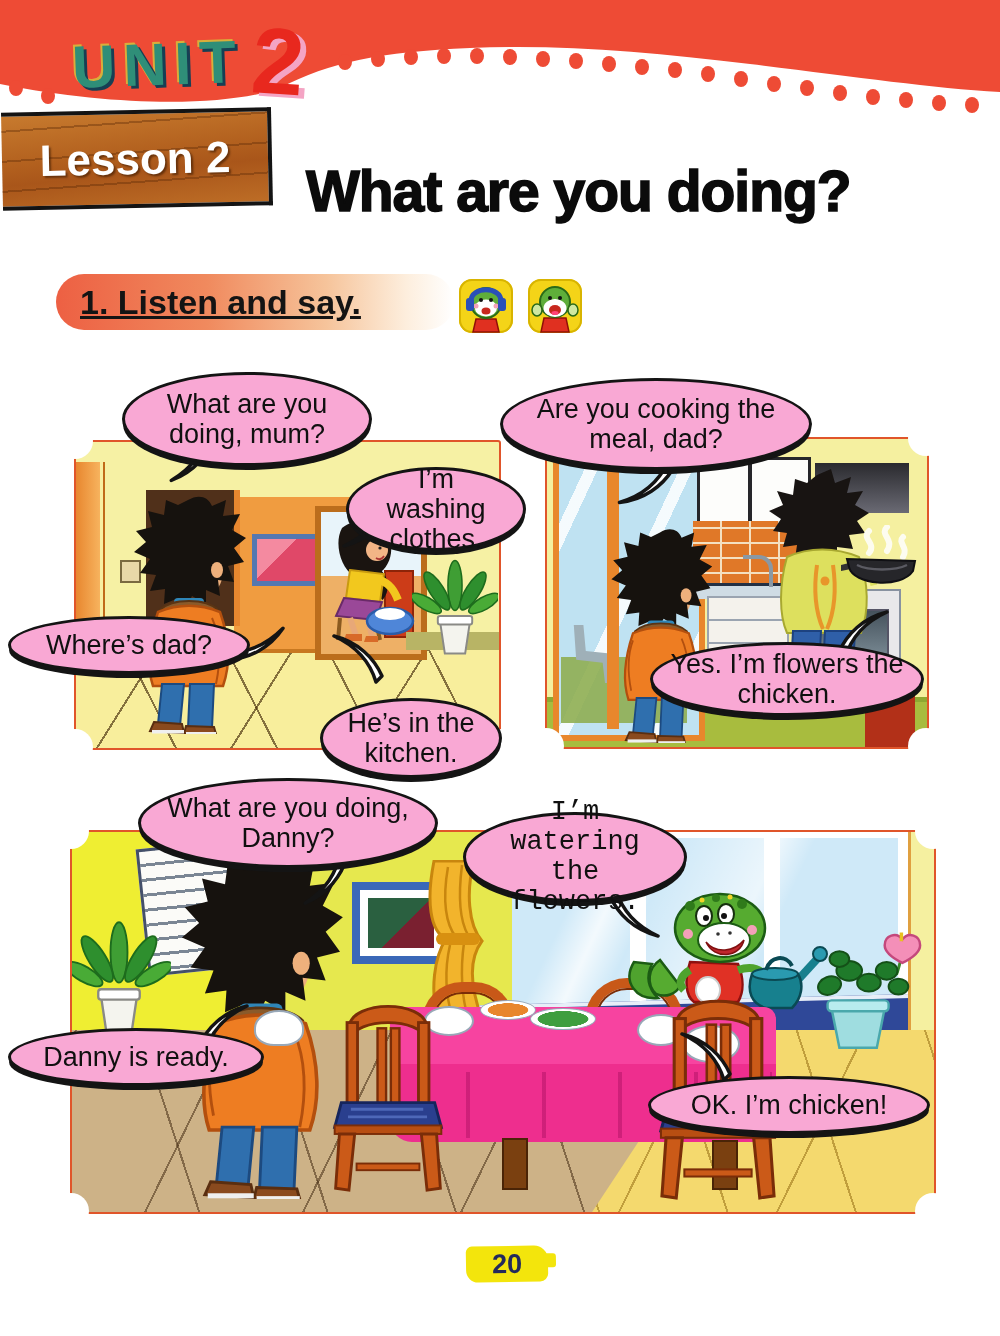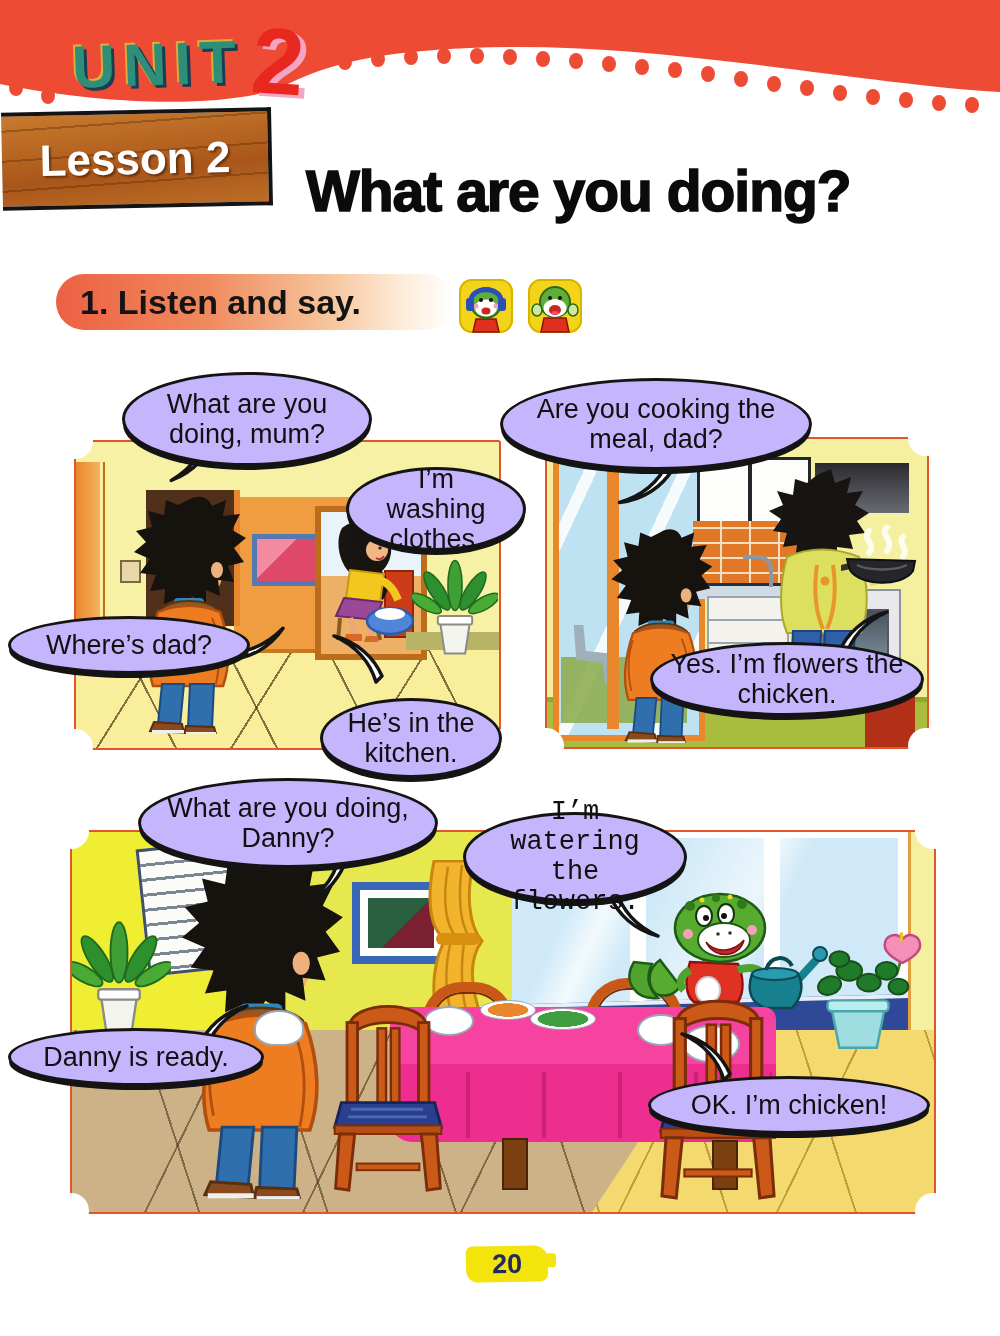--- a/index.html
+++ b/index.html
@@ -17,28 +17,28 @@
      background:linear-gradient(175deg,#c77a2e 0%,#b2601e 45%,#a9561a 62%,#bd6d26 100%);
      background-blend-mode:multiply;display:flex;align-items:center;justify-content:center;}
   #lesson-badge::before{content:"";position:absolute;inset:0;
      background:repeating-linear-gradient(177deg,rgba(90,40,5,0) 0 14px,rgba(90,40,5,.38) 14px 16px,rgba(90,40,5,0) 16px 30px);}
   #lesson-badge span{position:relative;color:#fff;font-size:44px;font-weight:bold;text-shadow:2px 2px 2px rgba(60,25,0,.6);}
   #page-title{position:absolute;left:306px;top:120px;font-size:57px;font-weight:bold;
      color:#0b0b0b;letter-spacing:-1px;-webkit-text-stroke:1.6px #0b0b0b;white-space:nowrap;}
   #activity-bar{position:absolute;left:56px;top:274px;width:398px;height:56px;border-radius:28px;
      background:linear-gradient(90deg,#ed6043 0%,#f08a5e 38%,#f6c49b 68%,#fdeedd 88%,rgba(255,255,255,0) 100%);
      display:flex;align-items:center;}
-  #activity-bar span{font-size:34px;font-weight:bold;color:#141414;padding-left:24px;white-space:nowrap;}
+  #activity-bar span{font-size:34px;font-weight:bold;color:#141414;padding-left:24px;white-space:nowrap;text-decoration:underline;}
   .audio-tile{position:absolute;width:54px;height:54px;background:#f4d418;border-radius:13px;
      box-shadow:inset 0 0 0 2px #d8b400;}
   
   .panel{position:absolute;border:2px solid #e0552a;overflow:hidden;z-index:1;border-radius:3px;}
   .notch{position:absolute;width:36px;height:36px;background:#fff;border-radius:50%;z-index:2;}
   
-  .bubble{position:absolute;background:#c4b5fd;border:3px solid #141414;border-radius:50%;
+  .bubble{position:absolute;background:#f9a8d4;border:3px solid #141414;border-radius:50%;
      display:flex;align-items:center;justify-content:center;text-align:center;
      font-size:27px;line-height:1.12;color:#101010;z-index:6;
      box-shadow:0 5px 0 -1px #141414;padding:6px 16px;box-sizing:border-box;}
   .tail{position:absolute;width:56px;height:56px;z-index:5;}
   .tail path{fill:#fff;stroke:#141414;stroke-width:3.5;stroke-linejoin:round;}
   
   #pagenum{position:absolute;left:466px;top:1246px;width:82px;height:36px;background:#f3e50c;
      border-radius:6px 14px 8px 12px;transform:rotate(-1deg);display:flex;align-items:center;justify-content:center;}
   #pagenum::after{content:"";position:absolute;right:-8px;top:8px;width:12px;height:14px;background:#f3e50c;border-radius:3px;}
   #pagenum span{font-size:27px;font-weight:bold;color:#232a5c;}

